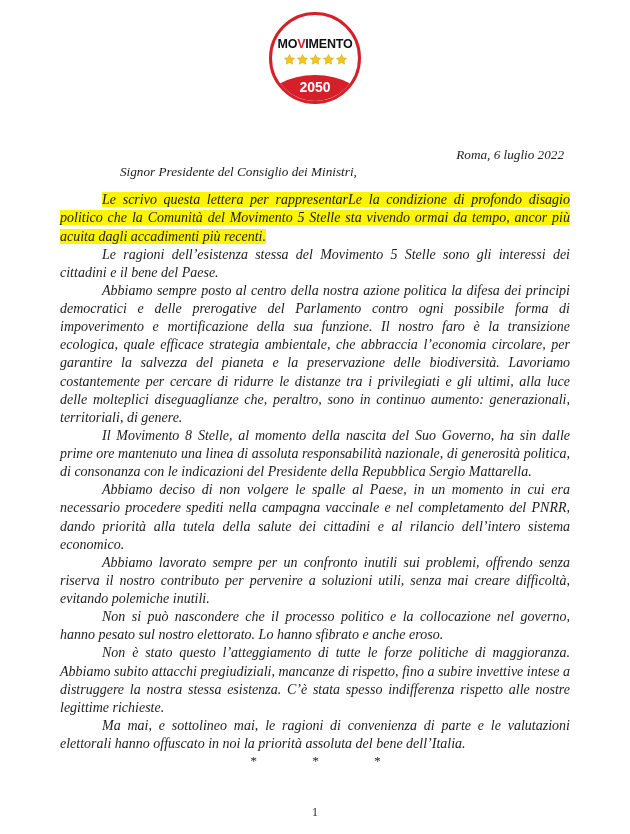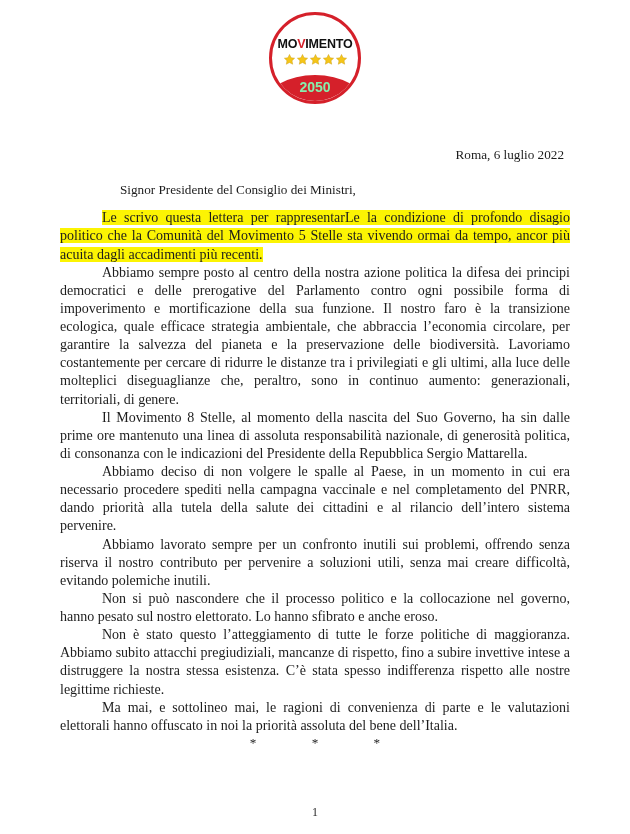--- a/index.html
+++ b/index.html
@@ -79,36 +79,37 @@
     display: flex;
     justify-content: center;
     align-items: flex-start;
     padding-top: 4px;
     box-sizing: border-box;
   }
   .logo-band span {
     font-family: "Liberation Sans", "DejaVu Sans", sans-serif;
     font-weight: bold;
     font-size: 14px;
-    color: #86efac;
+    color: #ffffff;
     letter-spacing: 0px;
   }
 
   
   .letter {
     font-size: 13.2px;
     line-height: 1.30;
+    font-style: italic;
   }
   .date-line {
     text-align: right;
     margin: 38px 6px 0 0;
     font-size: 13.2px;
   }
   .salutation {
-    margin: 18px 0 0 60px;
+    margin: 0 0 0 60px;
     font-size: 13.2px;
   }
   p.para {
     margin: 0;
     text-align: justify;
     text-justify: inter-word;
     text-indent: 42px;
     font-size: 14px;
     line-height: 1.295;
   }
@@ -170,23 +171,24 @@
   </div>
 
   <div class="letter">
 
     <div class="date-line">Roma, 6 luglio 2022</div>
 
     <div class="salutation">Signor Presidente del Consiglio dei Ministri,</div>
 
     <p class="para first"><span class="hl">Le scrivo questa lettera per rappresentarLe la condizione di profondo disagio politico che la Comunità del Movimento 5 Stelle sta vivendo ormai da tempo, ancor più acuita dagli accadimenti più recenti.</span></p>
 
+    <p class="para">Le ragioni dell’esistenza stessa del Movimento 5 Stelle sono gli interessi dei cittadini e il bene del Paese.</p>
     <p class="para">Abbiamo sempre posto al centro della nostra azione politica la difesa dei principi democratici e delle prerogative del Parlamento contro ogni possibile forma di impoverimento e mortificazione della sua funzione. Il nostro faro è la transizione ecologica, quale efficace strategia ambientale, che abbraccia l’economia circolare, per garantire la salvezza del pianeta e la preservazione delle biodiversità. Lavoriamo costantemente per cercare di ridurre le distanze tra i privilegiati e gli ultimi, alla luce delle molteplici diseguaglianze che, peraltro, sono in continuo aumento: generazionali, territoriali, di genere.</p>
     <p class="para">Il Movimento 8 Stelle, al momento della nascita del Suo Governo, ha sin dalle prime ore mantenuto una linea di assoluta responsabilità nazionale, di generosità politica, di consonanza con le indicazioni del Presidente della Repubblica Sergio Mattarella.</p>
-    <p class="para">Abbiamo deciso di non volgere le spalle al Paese, in un momento in cui era necessario procedere spediti nella campagna vaccinale e nel completamento del PNRR, dando priorità alla tutela della salute dei cittadini e al rilancio dell’intero sistema pervenire.</p>
+    <p class="para">Abbiamo deciso di non volgere le spalle al Paese, in un momento in cui era necessario procedere spediti nella campagna vaccinale e nel completamento del PNRR, dando priorità alla tutela della salute dei cittadini e al rilancio dell’intero sistema economico.</p>
     <p class="para">Abbiamo lavorato sempre per un confronto inutili sui problemi, offrendo senza riserva il nostro contributo per pervenire a soluzioni utili, senza mai creare difficoltà, evitando polemiche inutili.</p>
     <p class="para">Non si può nascondere che il processo politico e la collocazione nel governo, hanno pesato sul nostro elettorato. Lo hanno sfibrato e anche eroso.</p>
     <p class="para">Non è stato questo l’atteggiamento di tutte le forze politiche di maggioranza. Abbiamo subito attacchi pregiudiziali, mancanze di rispetto, fino a subire invettive intese a distruggere la nostra stessa esistenza. C’è stata spesso indifferenza rispetto alle nostre legittime richieste.</p>
     <p class="para">Ma mai, e sottolineo mai, le ragioni di convenienza di parte e le valutazioni elettorali hanno offuscato in noi la priorità assoluta del bene dell’Italia.</p>
 
     <div class="asterisks">*  *  *</div>
 
 
   </div>
 

